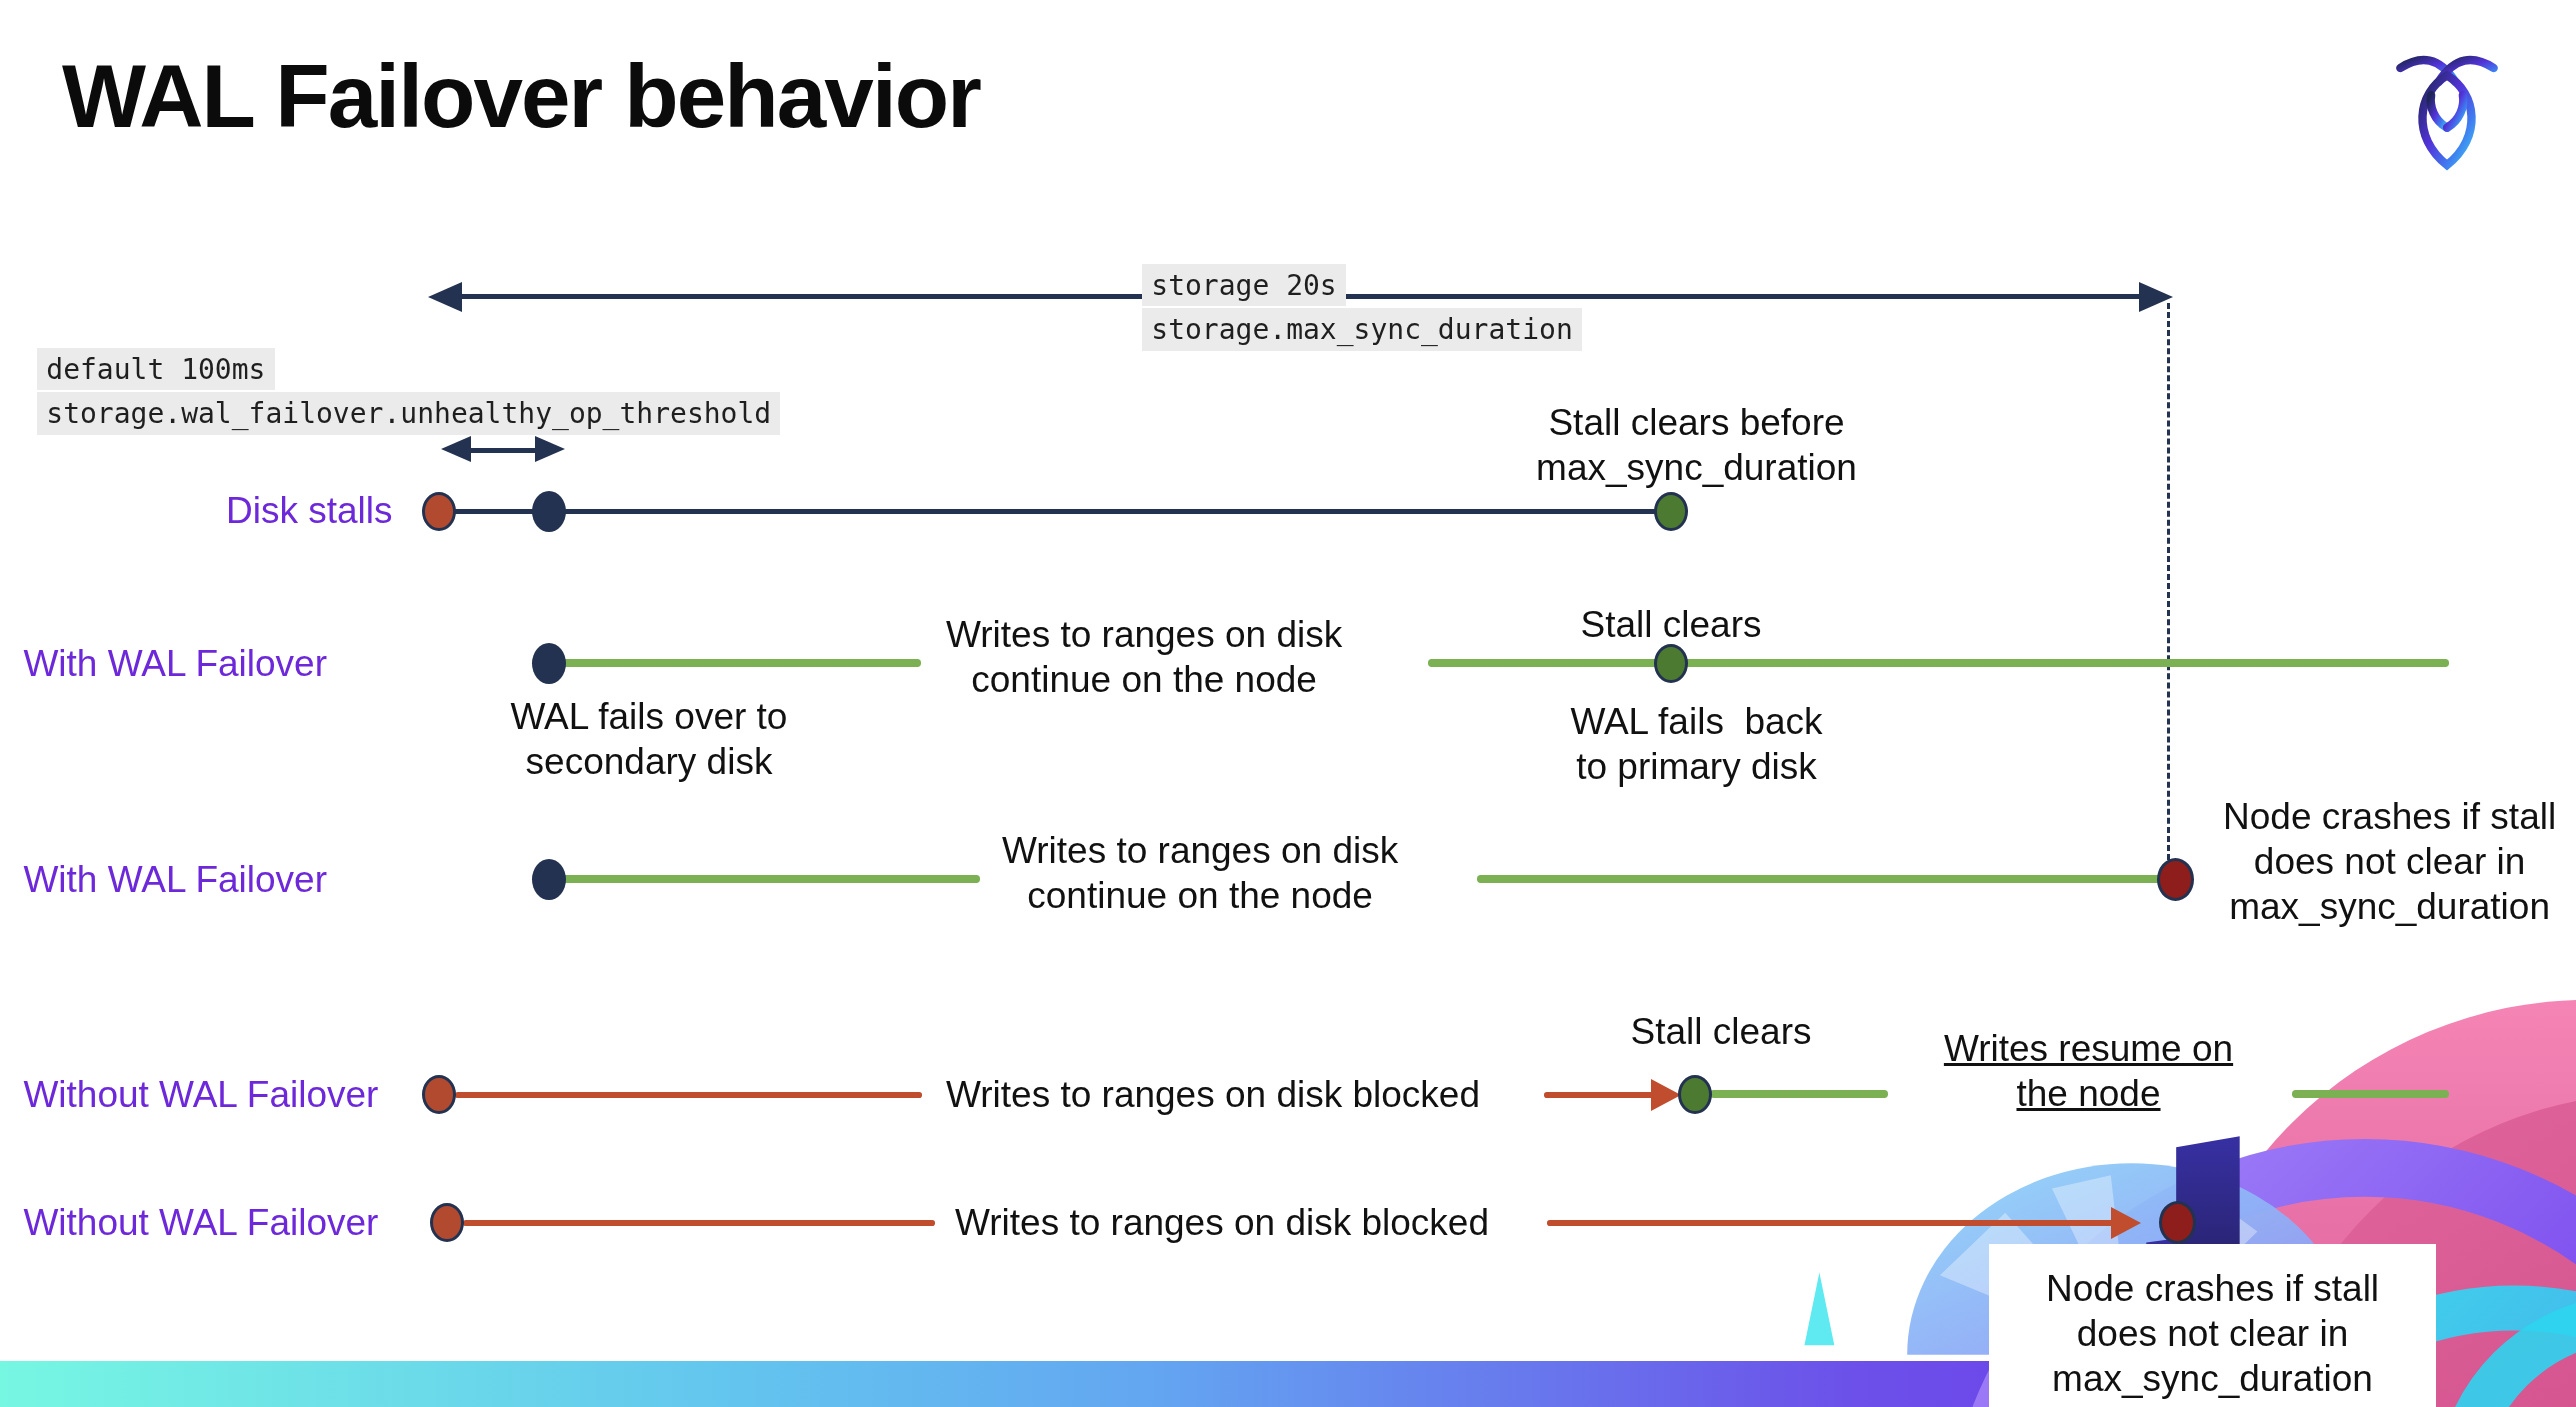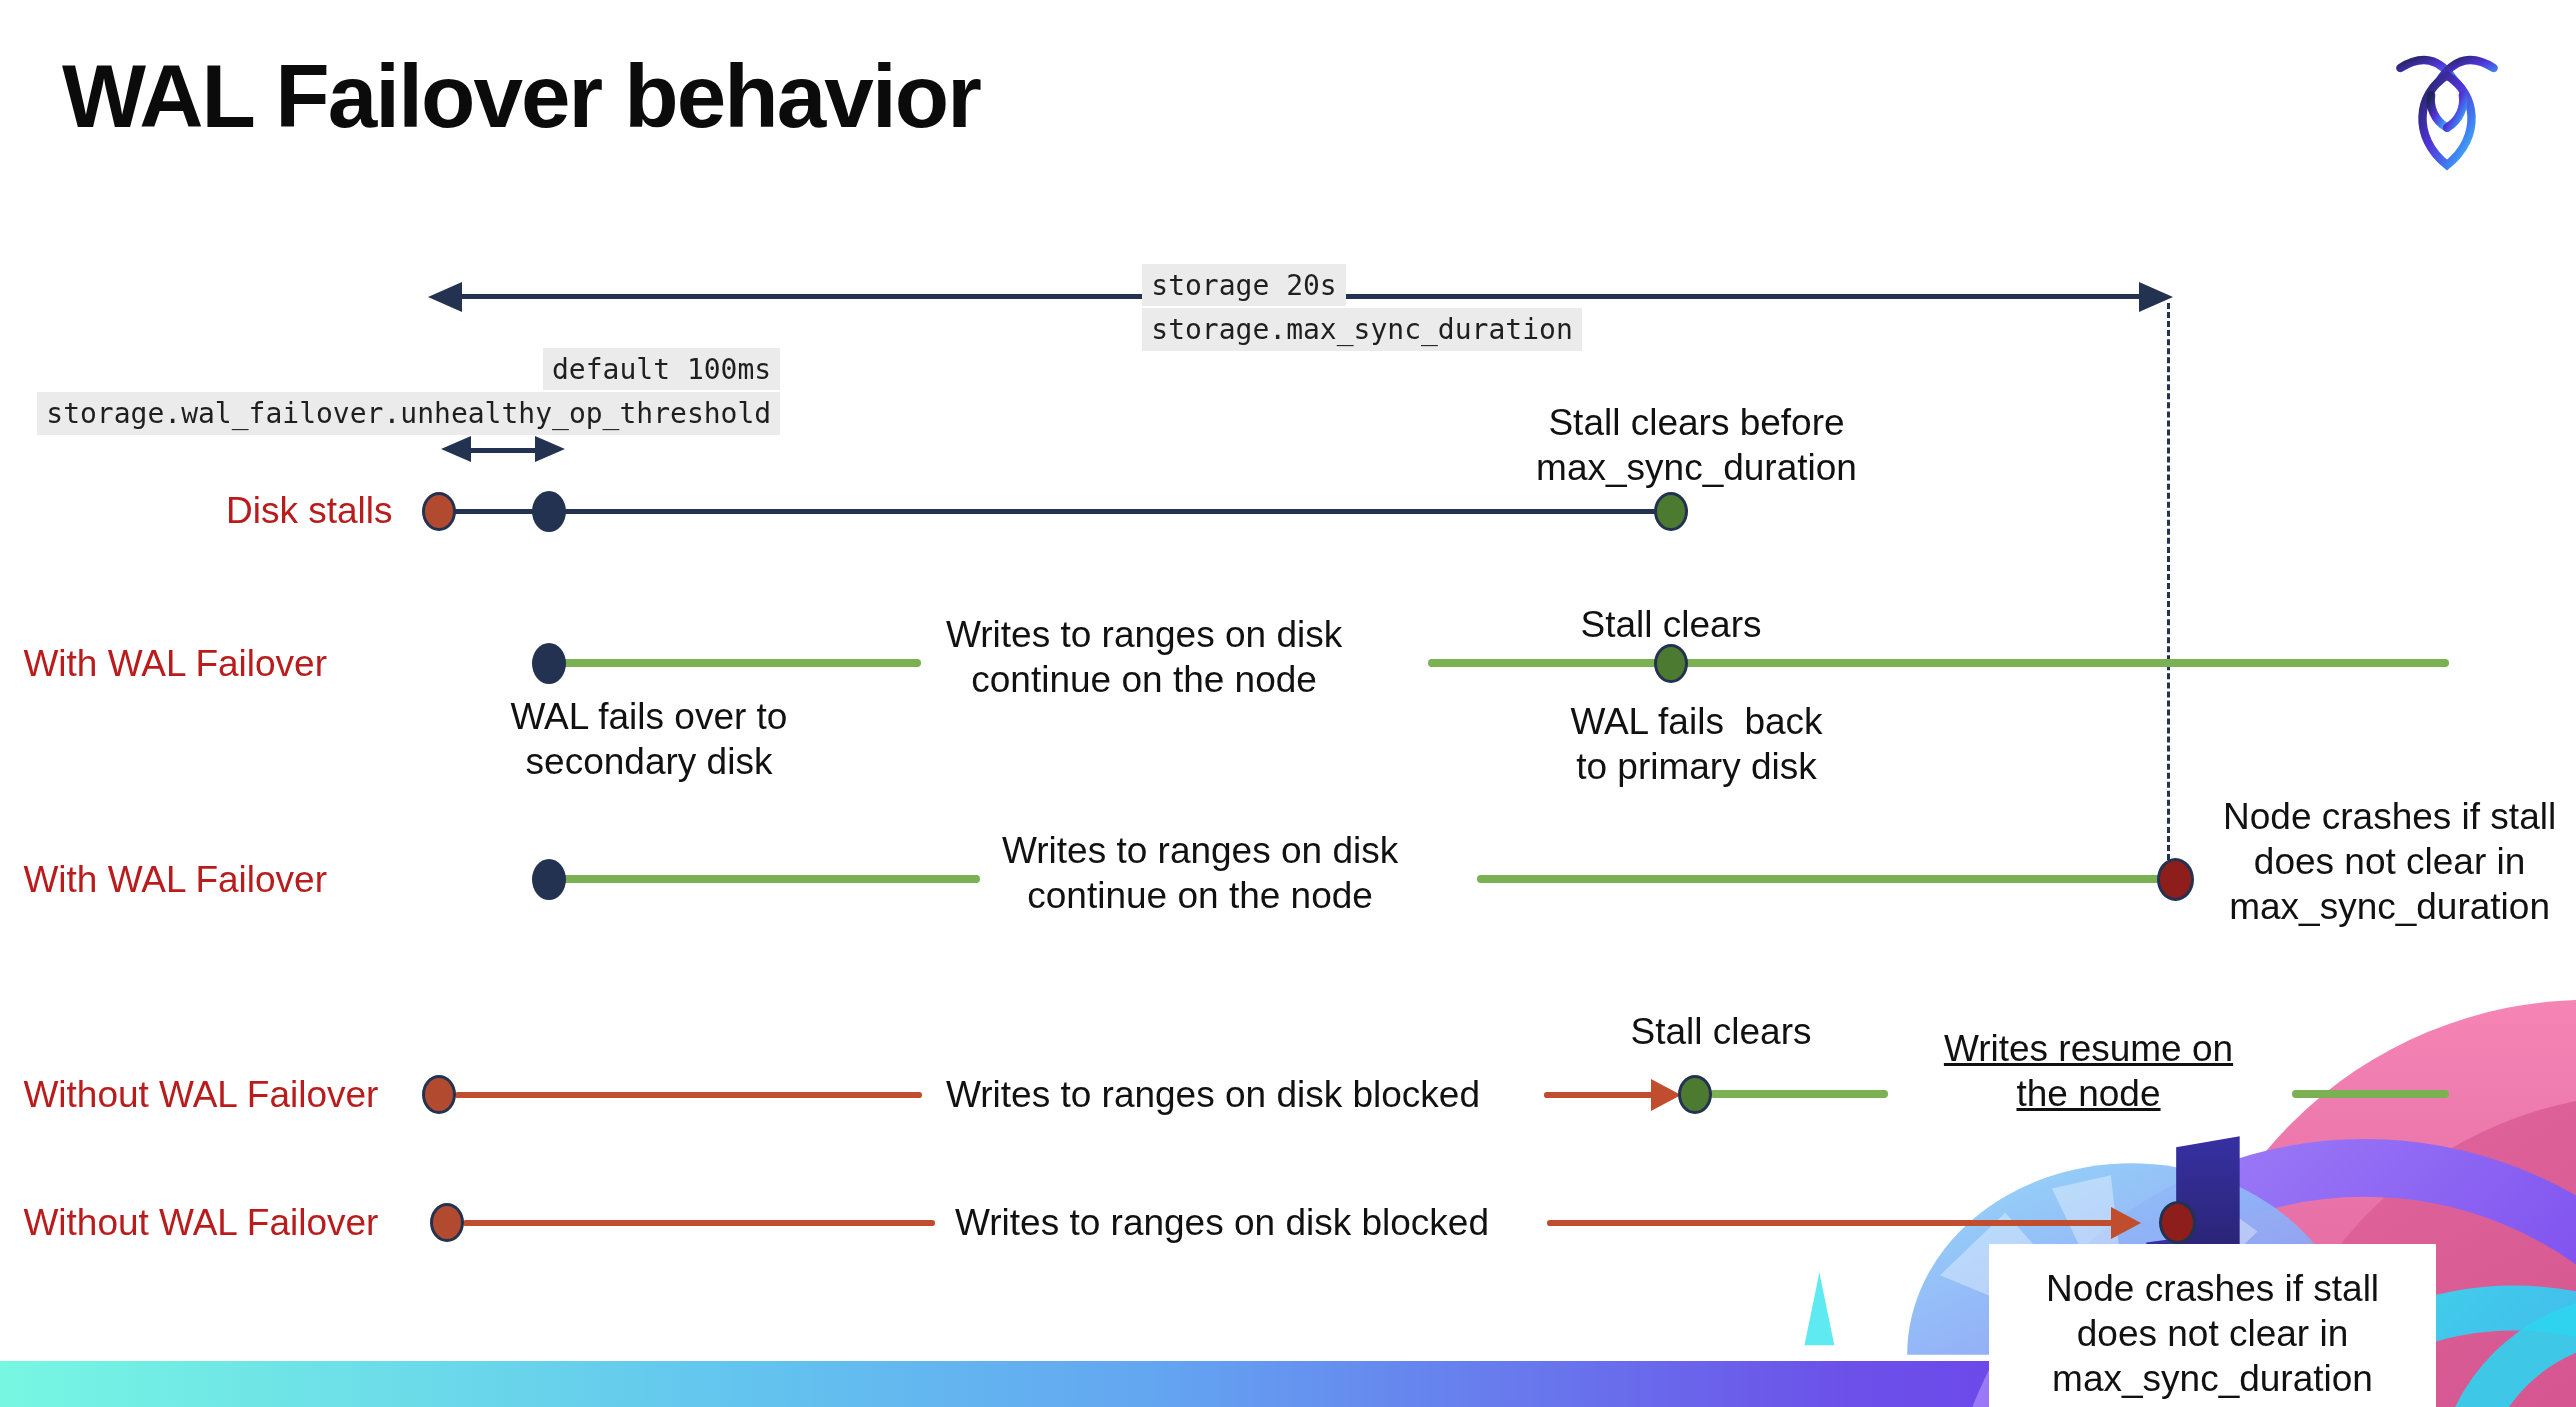--- a/index.html
+++ b/index.html
@@ -25,21 +25,21 @@
 
   .arrowhead{width:0;height:0;}
   .ah-left-navy{border-right:34px solid #233250;border-top:15px solid transparent;border-bottom:15px solid transparent;}
   .ah-right-navy{border-left:34px solid #233250;border-top:15px solid transparent;border-bottom:15px solid transparent;}
   .ah-left-navy.sm{border-right-width:30px;border-top-width:13px;border-bottom-width:13px;}
   .ah-right-navy.sm{border-left-width:30px;border-top-width:13px;border-bottom-width:13px;}
   .ah-right-red{border-left:30px solid #c04e2e;border-top:16px solid transparent;border-bottom:16px solid transparent;}
 
   .dashed-v{border-left:3.7px dashed #233250;width:0;}
 
-  .row-label{font-size:37px;color:#b91c1c;white-space:pre;}
+  .row-label{font-size:37px;color:#6d28d9;white-space:pre;}
   .note{font-size:37px;line-height:45px;color:#111;}
   .note div{white-space:pre;text-align:center;}
   .note.center{text-align:center;}
 
   .white-box{background:#ffffff;padding:22.4px 30px;box-sizing:border-box;}
 
   .footer-bar{left:0;top:1361px;width:2576px;height:47px;
     background:linear-gradient(90deg,#76f7e2 0%,#63c6ee 28%,#63a5f1 45%,#6c50e9 72%,#6c2fee 100%);}
 </style>
 </head>
@@ -113,21 +113,21 @@
 <div class="abs z3 arrowhead ah-left-navy" style="left:428px;top:282px;"></div>
 <div class="abs z3 arrowhead ah-right-navy" style="left:2139px;top:282px;"></div>
 
 <div class="abs z3 dashed-v" style="left:2167px;top:303px;height:557px;"></div>
 
 <div class="abs z4 code" style="left:1142px;top:264px;">
   <span>storage 20s</span><br>
   <span style="margin-top:1.9px">storage.max_sync_duration</span>
 </div>
 
-<div class="abs z4 code" style="left:37px;top:348px;text-align:right;">
+<div class="abs z4 code" style="left:37px;top:348px;">
   <span>default 100ms</span><br>
   <span style="margin-top:1.9px">storage.wal_failover.unhealthy_op_threshold</span>
 </div>
 
 <div class="abs z3 navy-line" style="left:469px;top:448px;width:67px;"></div>
 <div class="abs z3 arrowhead ah-left-navy sm" style="left:441px;top:436px;"></div>
 <div class="abs z3 arrowhead ah-right-navy sm" style="left:535px;top:436px;"></div>
 
 <div class="abs z3 row-label" style="left:226px;top:490px;">Disk stalls</div>
 <div class="abs z3 navy-line" style="left:439px;top:509px;width:112px;"></div>

